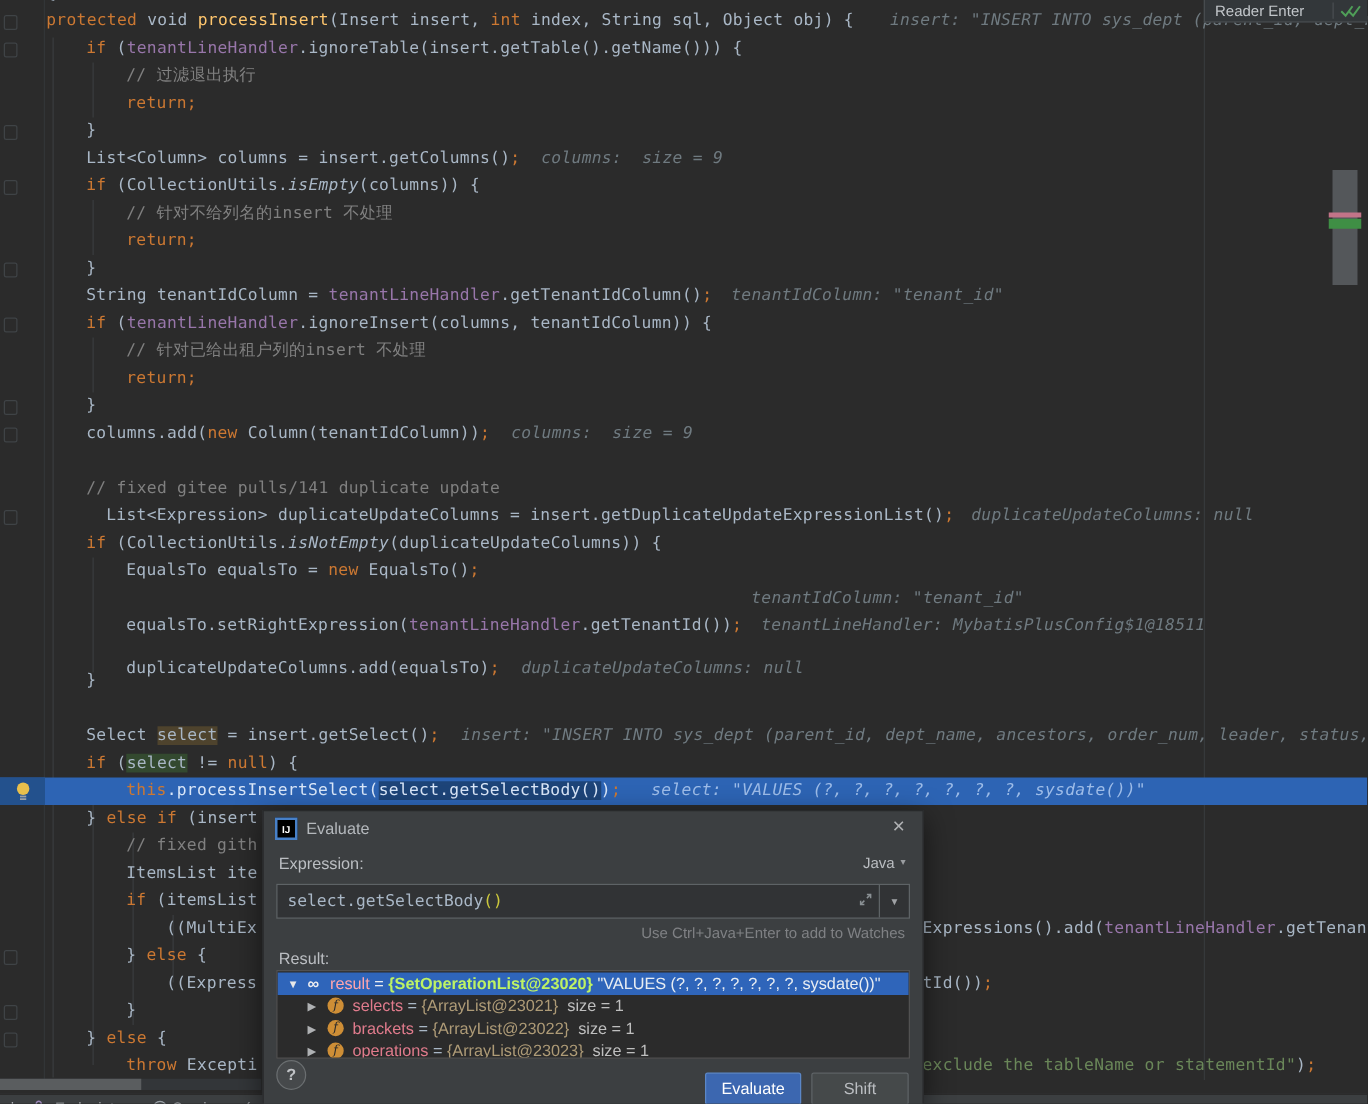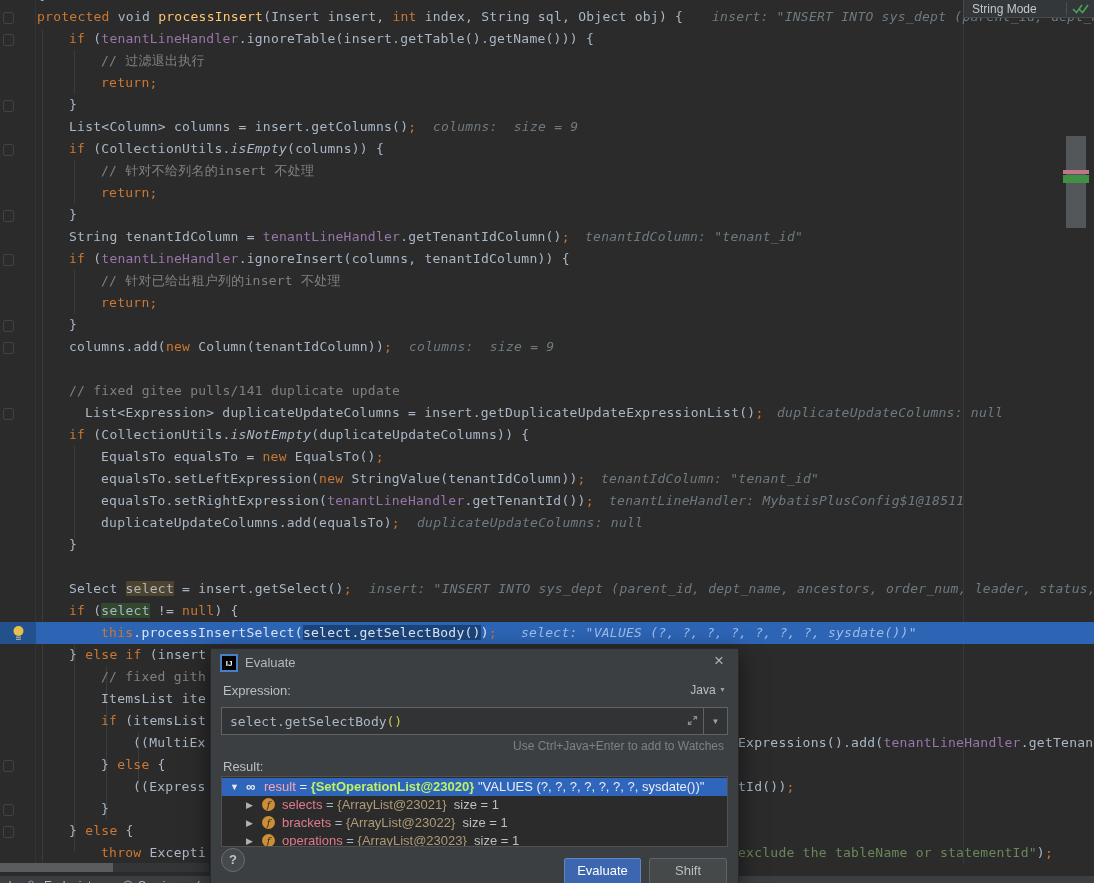--- a/index.html
+++ b/index.html
@@ -121,23 +121,23 @@
       <div class="code-line" style="top: 226px;"><span class="code-text" style="left: 69px;"><span class="tk-d">String tenantIdColumn = </span><span class="tk-f">tenantLineHandler</span><span class="tk-d">.getTenantIdColumn()</span><span class="tk-k">;</span></span><span class="hint" style="left: 585px;">tenantIdColumn: "tenant_id"</span></div>
       <div class="code-line" style="top: 248px;"><span class="code-text" style="left: 69px;"><span class="tk-k">if</span><span class="tk-d"> (</span><span class="tk-f">tenantLineHandler</span><span class="tk-d">.ignoreInsert(columns, tenantIdColumn)) {</span></span></div>
       <div class="code-line" style="top: 270px;"><span class="code-text" style="left: 101px;"><span class="tk-c">// 针对已给出租户列的insert 不处理</span></span></div>
       <div class="code-line" style="top: 292px;"><span class="code-text" style="left: 101px;"><span class="tk-k">return</span><span class="tk-k">;</span></span></div>
       <div class="code-line" style="top: 314px;"><span class="code-text" style="left: 69px;"><span class="tk-d">}</span></span></div>
       <div class="code-line" style="top: 336px; padding-left: 44px;"><span class="code-text" style="left: 69px;"><span class="tk-d">columns.add(</span><span class="tk-k">new</span><span class="tk-d"> Column(tenantIdColumn))</span><span class="tk-k">;</span></span><span class="hint" style="left: 409px;">columns:  size = 9</span></div>
       <div class="code-line" style="top: 380px;"><span class="code-text" style="left: 69px;"><span class="tk-c">// fixed gitee pulls/141 duplicate update</span></span></div>
       <div class="code-line" style="top: 402px; margin-left: 16px;"><span class="code-text" style="left: 69px;"><span class="tk-d">List&lt;Expression&gt; duplicateUpdateColumns = insert.getDuplicateUpdateExpressionList()</span><span class="tk-k">;</span></span><span class="hint" style="left: 761px;">duplicateUpdateColumns: null</span></div>
       <div class="code-line" style="top: 424px;"><span class="code-text" style="left: 69px;"><span class="tk-k">if</span><span class="tk-d"> (CollectionUtils.</span><span class="tk-di">isNotEmpty</span><span class="tk-d">(duplicateUpdateColumns)) {</span></span></div>
       <div class="code-line" style="top: 446px;"><span class="code-text" style="left: 101px;"><span class="tk-d">EqualsTo equalsTo = </span><span class="tk-k">new</span><span class="tk-d"> EqualsTo()</span><span class="tk-k">;</span></span></div>
-      <div class="code-line" style="top: 468px;"><span class="code-text" style="left: 101px;"><span class="tk-d">equalsTo.setLeftExpression(</span><span class="tk-k">new</span><span class="tk-d"> StringValue(tenantIdColumn))</span><span class="tk-k">;</span></span><span class="hint" style="left: 601px;">tenantIdColumn: "tenant_id"</span></div>
+      <div class="code-line" style="top: 468px;"><span class="hint" style="left: 601px;">tenantIdColumn: "tenant_id"</span></div>
       <div class="code-line" style="top: 490px;"><span class="code-text" style="left: 101px;"><span class="tk-d">equalsTo.setRightExpression(</span><span class="tk-f">tenantLineHandler</span><span class="tk-d">.getTenantId())</span><span class="tk-k">;</span></span><span class="hint" style="left: 609px;">tenantLineHandler: MybatisPlusConfig$1@18511</span></div>
-      <div class="code-line" style="top: 512px;"><span class="code-text" style="left: 101px;"><span class="tk-d">duplicateUpdateColumns.add(equalsTo)</span><span class="tk-k">;</span></span><span class="hint" style="left: 417px;">duplicateUpdateColumns: null</span></div>
+      <div class="code-line" style="top: 524px;"><span class="code-text" style="left: 101px;"><span class="tk-d">duplicateUpdateColumns.add(equalsTo)</span><span class="tk-k">;</span></span><span class="hint" style="left: 417px;">duplicateUpdateColumns: null</span></div>
       <div class="code-line" style="top: 534px;"><span class="code-text" style="left: 69px;"><span class="tk-d">}</span></span></div>
       <div class="code-line" style="top: 578px;"><span class="code-text" style="left: 69px;"><span class="tk-d">Select </span><span class="tk-dw">select</span><span class="tk-d"> = insert.getSelect()</span><span class="tk-k">;</span></span><span class="hint" style="left: 369px;">insert: "INSERT INTO sys_dept (parent_id, dept_name, ancestors, order_num, leader, status,</span></div>
       <div class="code-line" style="top: 600px;"><span class="code-text" style="left: 69px;"><span class="tk-k">if</span><span class="tk-d"> (</span><span class="tk-dr">select</span><span class="tk-d"> != </span><span class="tk-k">null</span><span class="tk-d">) {</span></span></div>
       <div class="code-line exec" style="top: 622px;"><div class="exec-gutter"></div><span class="bulb"><svg width="13" height="16" viewBox="0 0 13 16">
             <circle cx="6.5" cy="6" r="5" fill="#E8BF4C"></circle>
             <rect x="4" y="11.5" width="5" height="1.4" fill="#9AA0A6"></rect>
             <rect x="4" y="13.6" width="5" height="1.4" fill="#9AA0A6"></rect>
           </svg></span><span class="code-text" style="left: 101px;"><span class="tk-k">this</span><span class="tk-d">.processInsertSelect(</span><span class="tk-sel">select.getSelectBody()</span><span class="tk-d">)</span><span class="tk-k">;</span></span><span class="hint" style="left: 521px;">select: "VALUES (?, ?, ?, ?, ?, ?, ?, sysdate())"</span></div>
       <div class="code-line" style="top: 644px;"><span class="code-text" style="left: 69px;"><span class="tk-d">} </span><span class="tk-k">else</span><span class="tk-d"> </span><span class="tk-k">if</span><span class="tk-d"> (insert</span></span></div>
       <div class="code-line" style="top: 666px;"><span class="code-text" style="left: 101px;"><span class="tk-c">// fixed gith</span></span></div>
@@ -163,21 +163,21 @@
       <div class="gicon" style="top: 254px;"></div>
       <div class="gicon" style="top: 320px;"></div>
       <div class="gicon" style="top: 342px;"></div>
       <div class="gicon" style="top: 408px;"></div>
       <div class="gicon" style="top: 760px;"></div>
       <div class="gicon" style="top: 804px;"></div>
       <div class="gicon" style="top: 826px;"></div>
     </div>
 
   <div class="reader">
-    <span class="reader-label">String Mode</span>
+    <span class="reader-label">Reader Enter</span>
     <span class="reader-div"></span>
     <span style="margin-right:6px;display:flex;">
       <svg width="17" height="12" viewBox="0 0 17 12">
         <polyline points="1,6 4.5,9.5 10,2" fill="none" stroke="#4F9E58" stroke-width="1.6"></polyline>
         <polyline points="7,6 10.5,9.5 16,2" fill="none" stroke="#4F9E58" stroke-width="1.6"></polyline>
       </svg>
     </span>
   </div>
 
   <div class="vthumb"></div>

